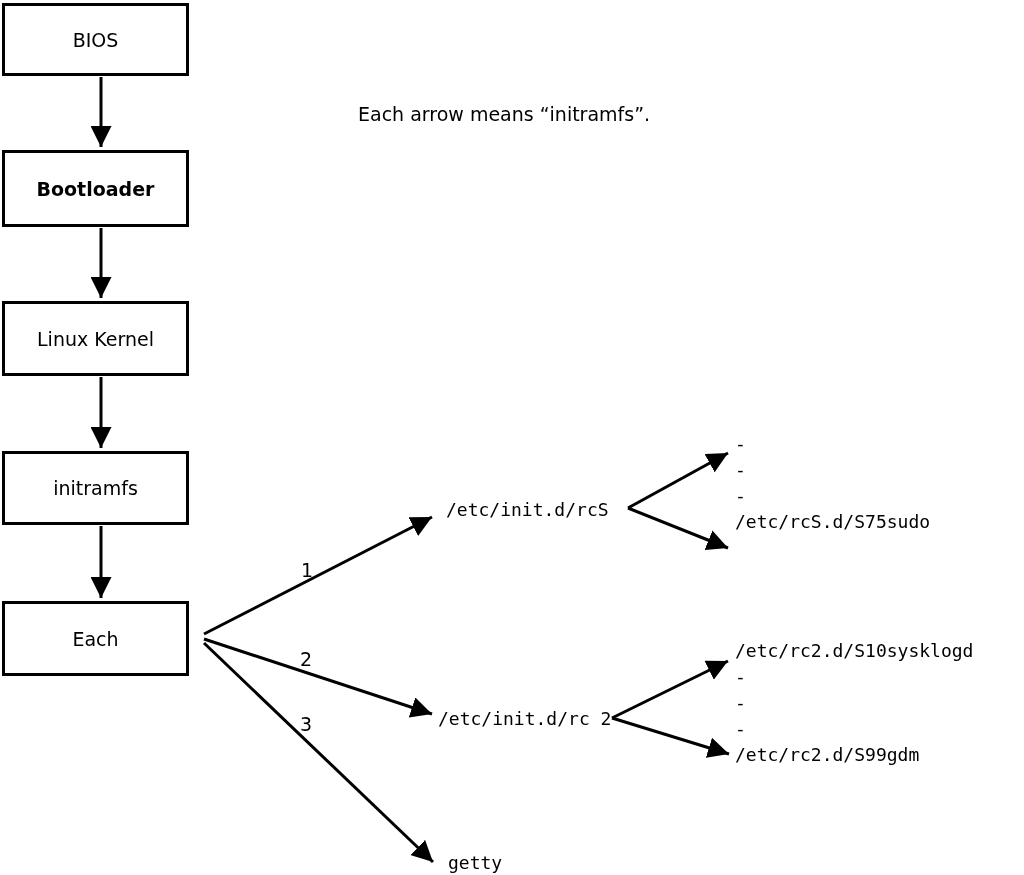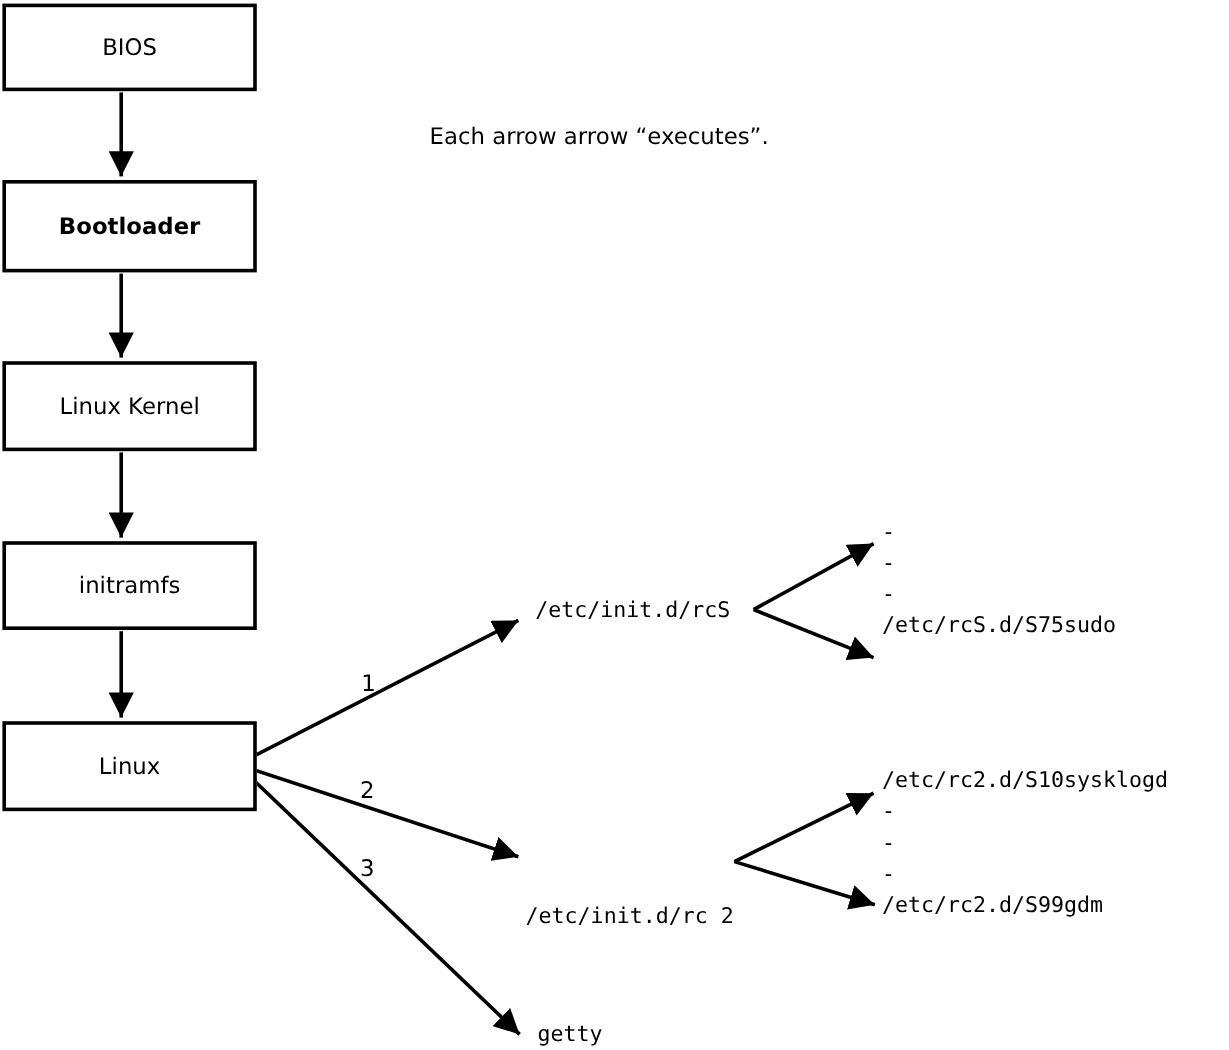--- a/index.html
+++ b/index.html
@@ -23,21 +23,21 @@
     width: 1024px;
     height: 875px;
   }
   .arrow-layer line {
     stroke: #000000;
     stroke-width: 3;
   }
   .node-box {
     position: absolute;
     left: 2px;
-    width: 212px;
+    width: 187px;
     box-sizing: border-box;
     border: 3px solid #000000;
     background: #ffffff;
     display: flex;
     align-items: center;
     justify-content: center;
     font-size: 19px;
   }
   .box-bios       { top: 3px;   height: 73px; }
   .box-bootloader { top: 150px; height: 77px; font-weight: bold; }
@@ -64,21 +64,21 @@
     font-family: "DejaVu Sans Mono", monospace;
     font-size: 18px;
     white-space: pre;
   }
   .target-label {
     position: absolute;
     transform: translateY(-50%);
     text-align: center;
   }
   .target-rcs   { left: 446px; top: 509px; }
-  .target-rc2   { left: 438px; top: 718px; margin-top: 46px; }
+  .target-rc2   { left: 438px; top: 718px; }
   .target-getty { left: 448px; top: 862px; }
   .script-group {
     position: absolute;
     left: 735px;
   }
   .script-group .script-line {
     height: 26px;
     line-height: 26px;
   }
   .group-rcs { top: 431px; }
@@ -118,24 +118,24 @@
   <div class="node-box box-bootloader">
     <span>Bootloader</span>
   </div>
   <div class="node-box box-kernel">
     <span>Linux Kernel</span>
   </div>
   <div class="node-box box-initramfs">
     <span>initramfs</span>
   </div>
   <div class="node-box box-init">
-    <span>Linux</span>
+    <span>Each</span>
   </div>
 
-  <div class="legend">Each arrow arrow “executes”.</div>
+  <div class="legend">Each arrow means “initramfs”.</div>
 
   <div class="branch-num num-1">1</div>
   <div class="branch-num num-2">2</div>
   <div class="branch-num num-3">3</div>
 
   <div class="mono target-label target-rcs">/etc/init.d/rcS</div>
   <div class="mono target-label target-rc2">/etc/init.d/rc 2</div>
   <div class="mono target-label target-getty">getty</div>
 
   <div class="script-group group-rcs">

